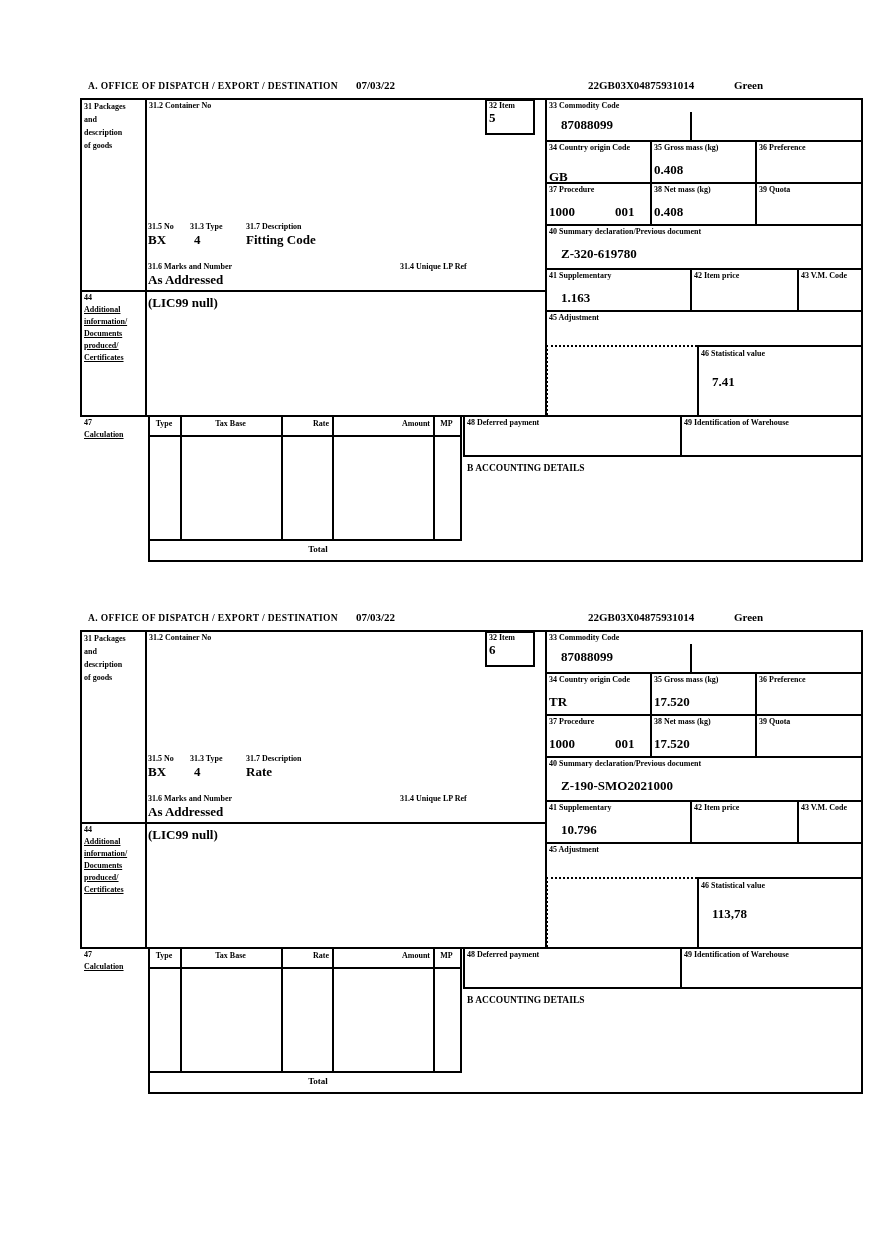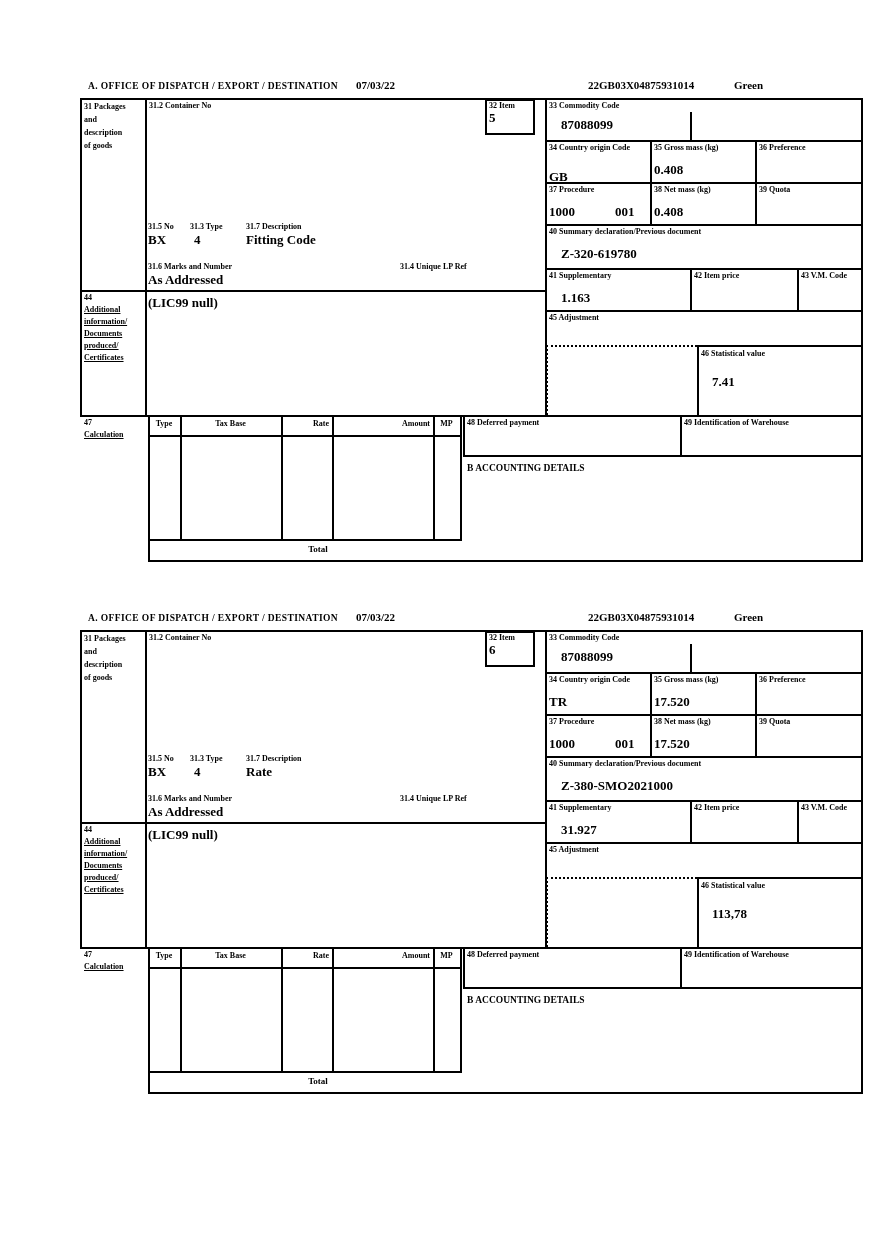--- a/index.html
+++ b/index.html
@@ -209,24 +209,24 @@
     <span class="t lbl" style="left:679px;top:66px;">36 Preference</span>
 
     <span class="t lbl" style="left:469px;top:108px;">37 Procedure</span>
     <span class="t val" style="left:469px;top:127px;">1000</span>
     <span class="t val" style="left:535px;top:127px;">001</span>
     <span class="t lbl" style="left:574px;top:108px;">38 Net mass (kg)</span>
     <span class="t val" style="left:574px;top:127px;">17.520</span>
     <span class="t lbl" style="left:679px;top:108px;">39 Quota</span>
 
     <span class="t lbl" style="left:469px;top:150px;">40 Summary declaration/Previous document</span>
-    <span class="t val" style="left:481px;top:169px;">Z-380-SMO2021000</span>
+    <span class="t val" style="left:481px;top:169px;">Z-190-SMO2021000</span>
 
     <span class="t lbl" style="left:469px;top:194px;">41 Supplementary</span>
-    <span class="t val" style="left:481px;top:213px;">31.927</span>
+    <span class="t val" style="left:481px;top:213px;">10.796</span>
     <span class="t lbl" style="left:614px;top:194px;">42 Item price</span>
     <span class="t lbl" style="left:721px;top:194px;">43 V.M. Code</span>
 
     <span class="t lbl" style="left:469px;top:236px;">45 Adjustment</span>
 
     <span class="t lbl" style="left:621px;top:272px;">46 Statistical value</span>
     <span class="t val" style="left:632px;top:297px;">113,78</span>
 
     <span class="t lbl" style="left:68px;top:145px;">31.5 No</span>
     <span class="t lbl" style="left:110px;top:145px;">31.3 Type</span>

